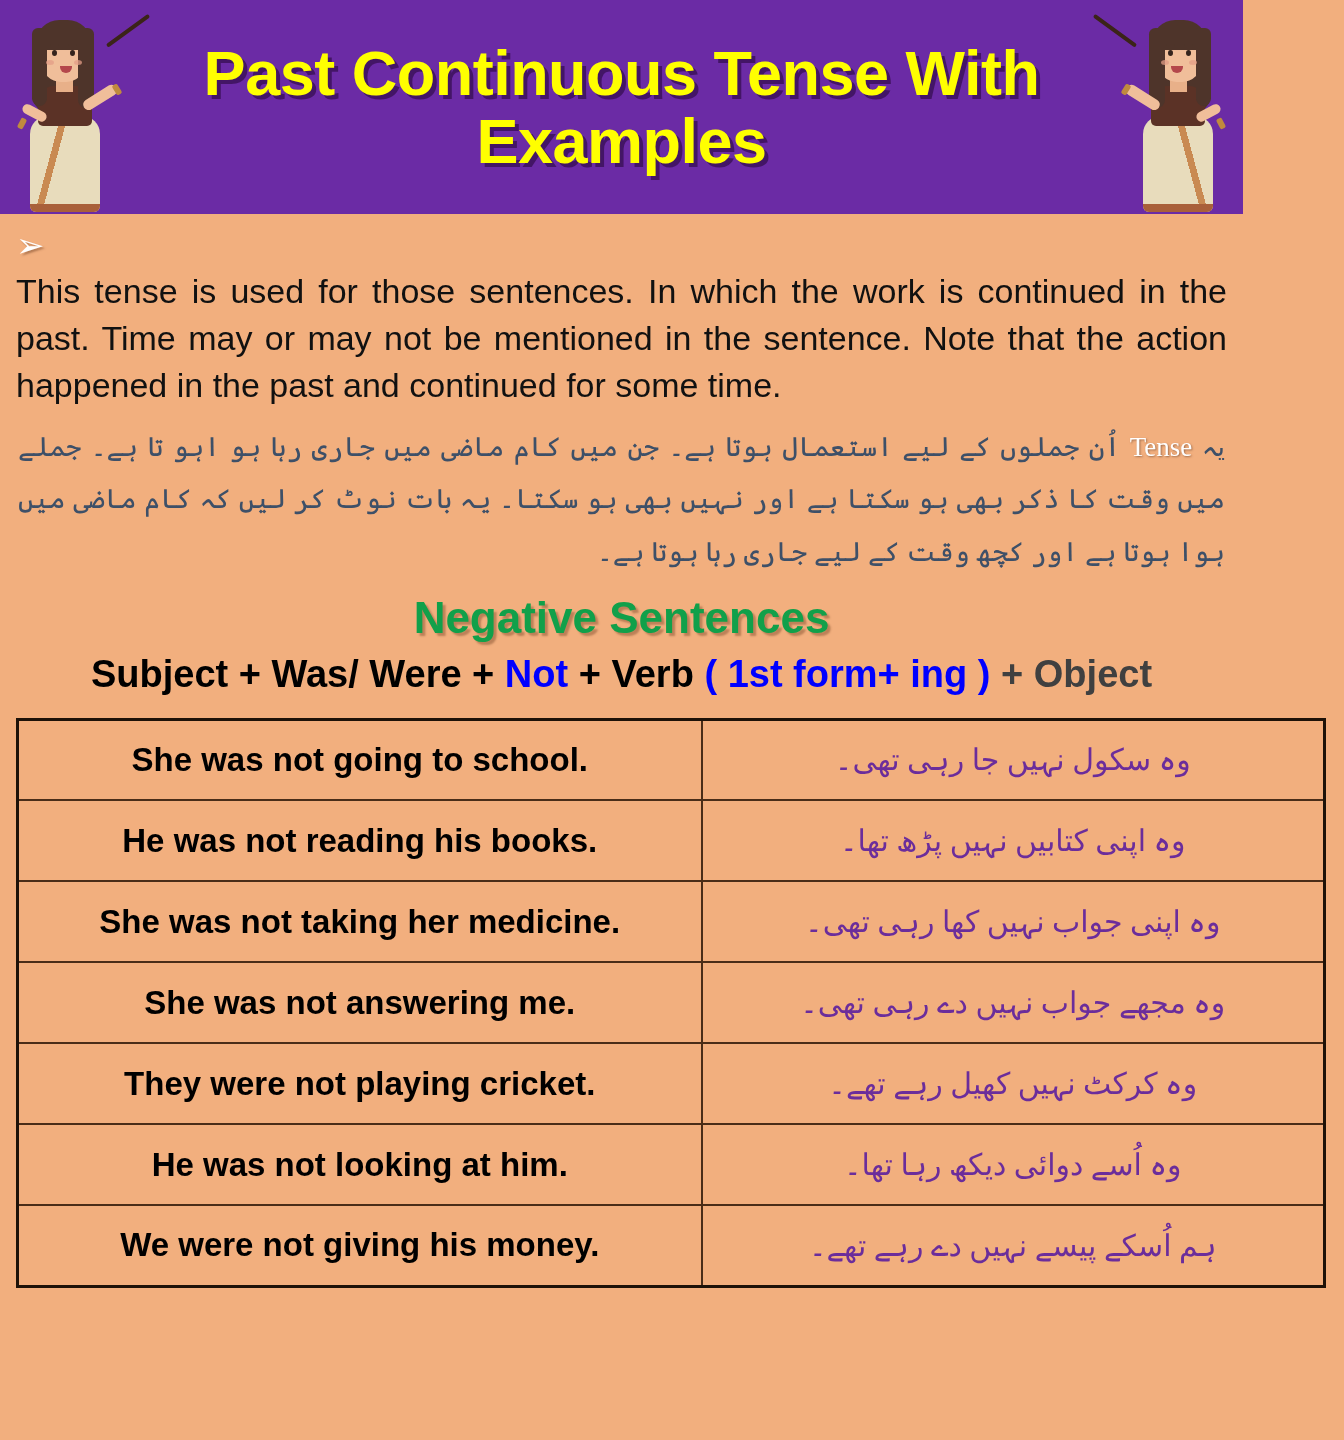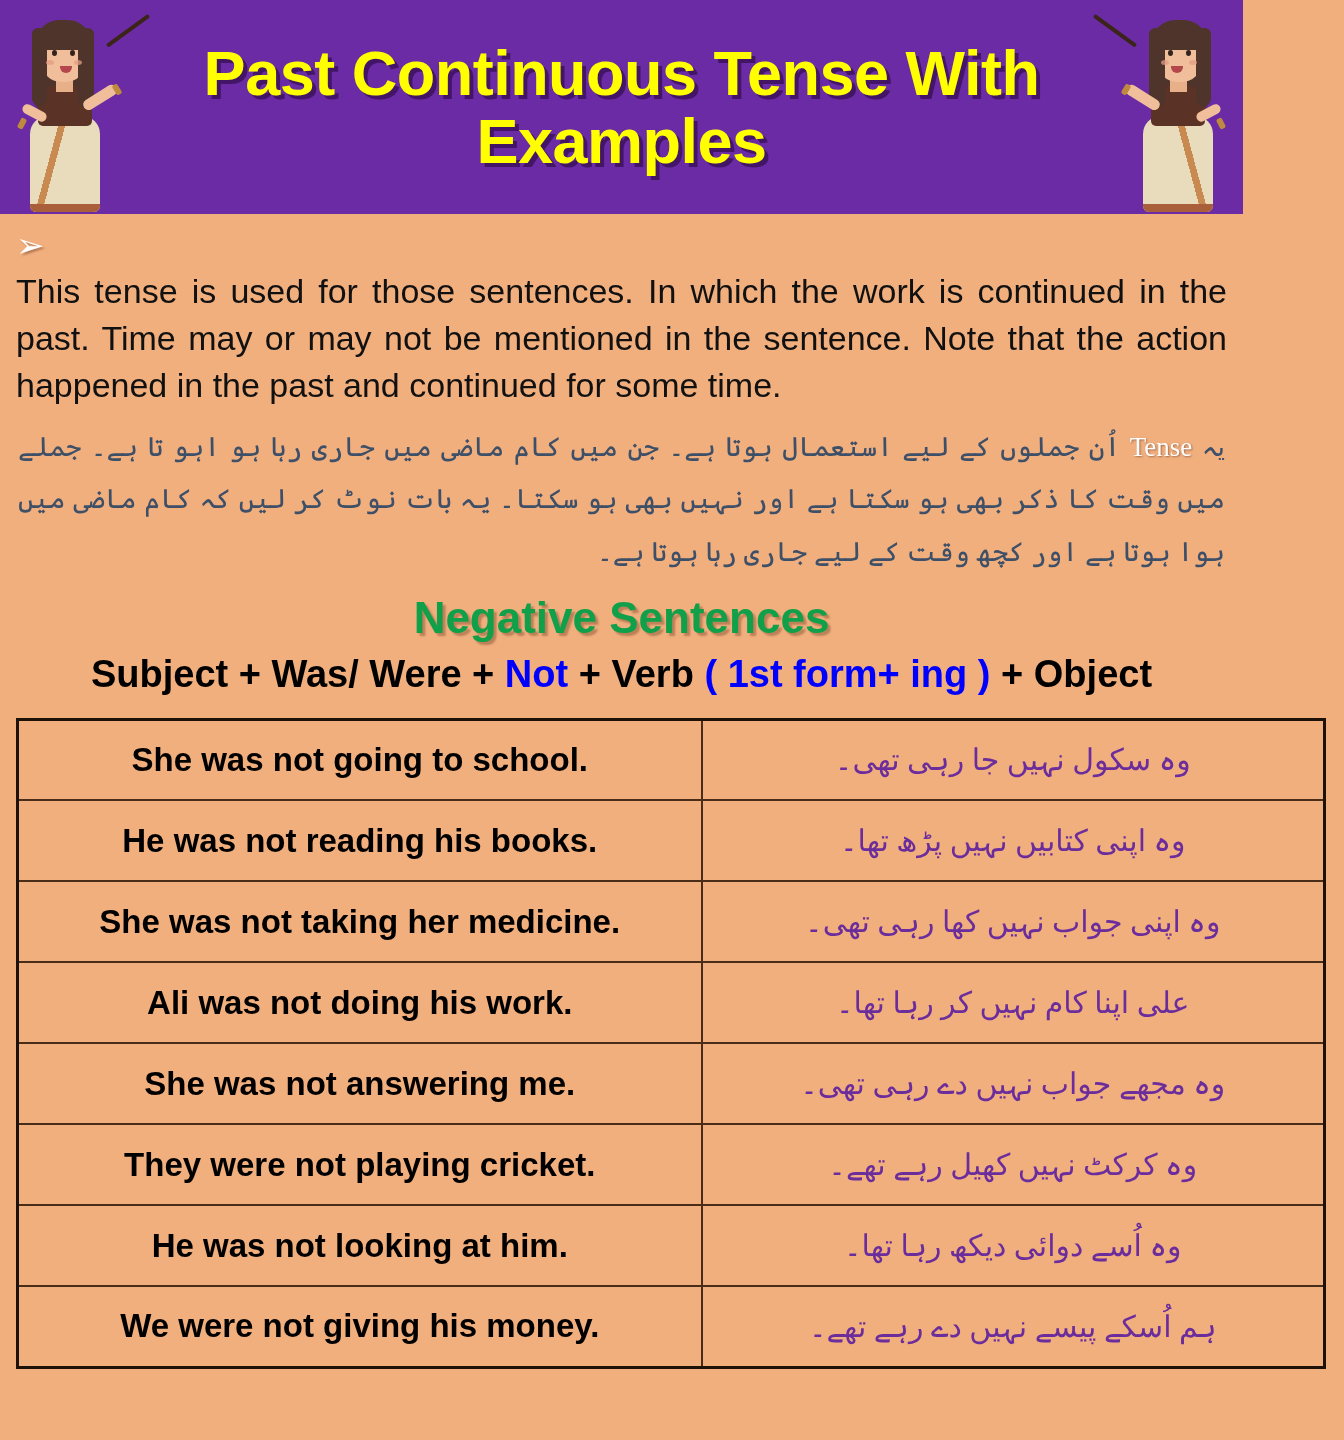--- a/index.html
+++ b/index.html
@@ -217,41 +217,37 @@
     </div>
 
     <div class="intro">This tense is used for those sentences. In which the work is continued in the past. Time may or may not be mentioned in the sentence. Note that the action happened in the past and continued for some time.</div>
 
     <div class="urdu-block">
       <span>یہ </span><span class="en-word">Tense</span><span> اُن جملوں کے لیے استعمال ہوتا ہے۔ جن میں کام ماضی میں جاری رہا ہو اہو تا ہے۔ جملے میں وقت کا ذکر بھی ہو سکتا ہے اور نہیں بھی ہو سکتا۔ یہ بات نوٹ کر لیں کہ کام ماضی میں ہوا ہوتا ہے اور کچھ وقت کے لیے جاری رہا ہوتا ہے۔</span>
     </div>
 
     <div class="green-head">Negative Sentences</div>
 
-    <div class="formula"><span style="color: rgb(0, 0, 0);">Subject + Was/ Were + </span><span style="color: rgb(0, 0, 255);">Not</span><span style="color: rgb(0, 0, 0);"> + Verb </span><span style="color: rgb(0, 0, 255);">( 1st form+ ing )</span><span style="color: #000000;"> + Object</span></div>
+    <div class="formula"><span style="color: rgb(0, 0, 0);">Subject + Was/ Were + </span><span style="color: rgb(0, 0, 255);">Not</span><span style="color: rgb(0, 0, 0);"> + Verb </span><span style="color: rgb(0, 0, 255);">( 1st form+ ing )</span><span style="color: #404040;"> + Object</span></div>
 
     <table class="sentence-table">
       <tbody>
           <tr>
             <td class="cell-en">She was not going to school.</td>
             <td class="cell-ur">وہ سکول نہیں جا رہی تھی۔</td>
           </tr>
           <tr>
             <td class="cell-en">He was not reading his books.</td>
             <td class="cell-ur">وہ اپنی کتابیں نہیں پڑھ تھا۔</td>
           </tr>
           <tr>
             <td class="cell-en">She was not taking her medicine.</td>
             <td class="cell-ur">وہ اپنی جواب نہیں کھا رہی تھی۔</td>
           </tr>
           <tr>
-            <td class="cell-en">Ali was not doing his work.</td>
-            <td class="cell-ur">علی اپنا کام نہیں کر رہا تھا۔</td>
-          </tr>
-          <tr>
             <td class="cell-en">She was not answering me.</td>
             <td class="cell-ur">وہ مجھے جواب نہیں دے رہی تھی۔</td>
           </tr>
           <tr>
             <td class="cell-en">They were not playing cricket.</td>
             <td class="cell-ur">وہ کرکٹ نہیں کھیل رہے تھے۔</td>
           </tr>
           <tr>
             <td class="cell-en">He was not looking at him.</td>
             <td class="cell-ur">وہ اُسے دوائی دیکھ رہا تھا۔</td>

